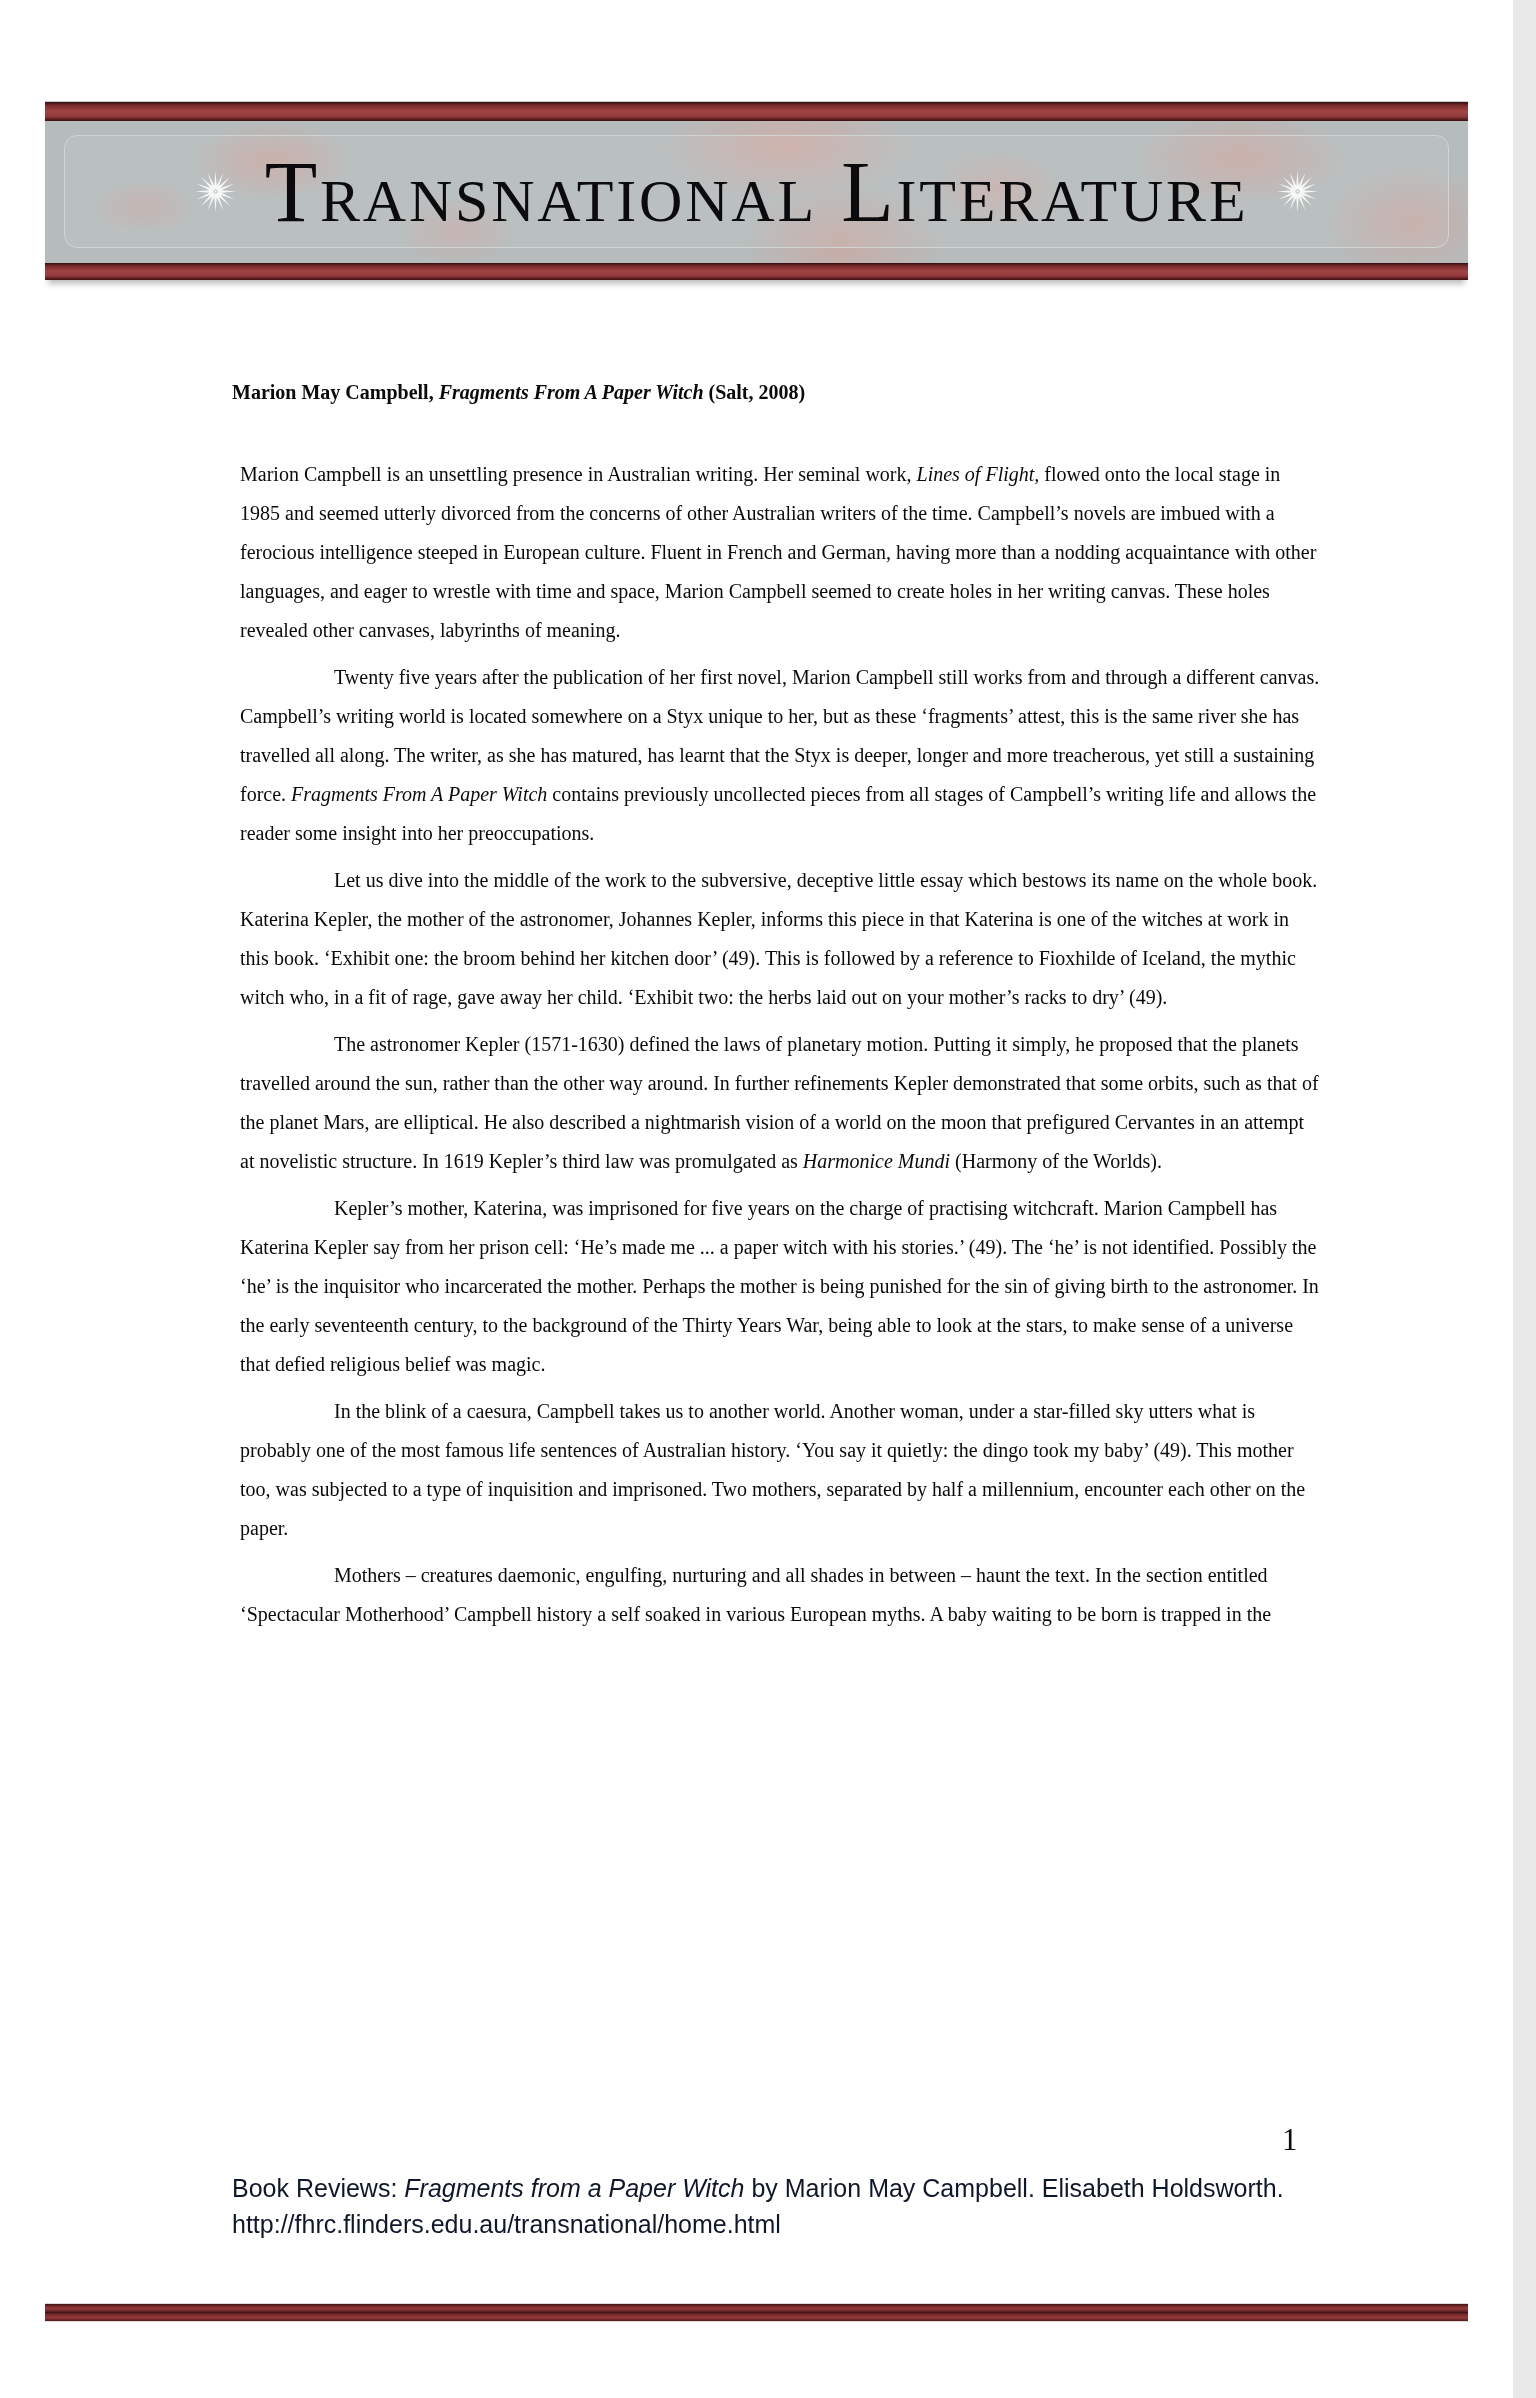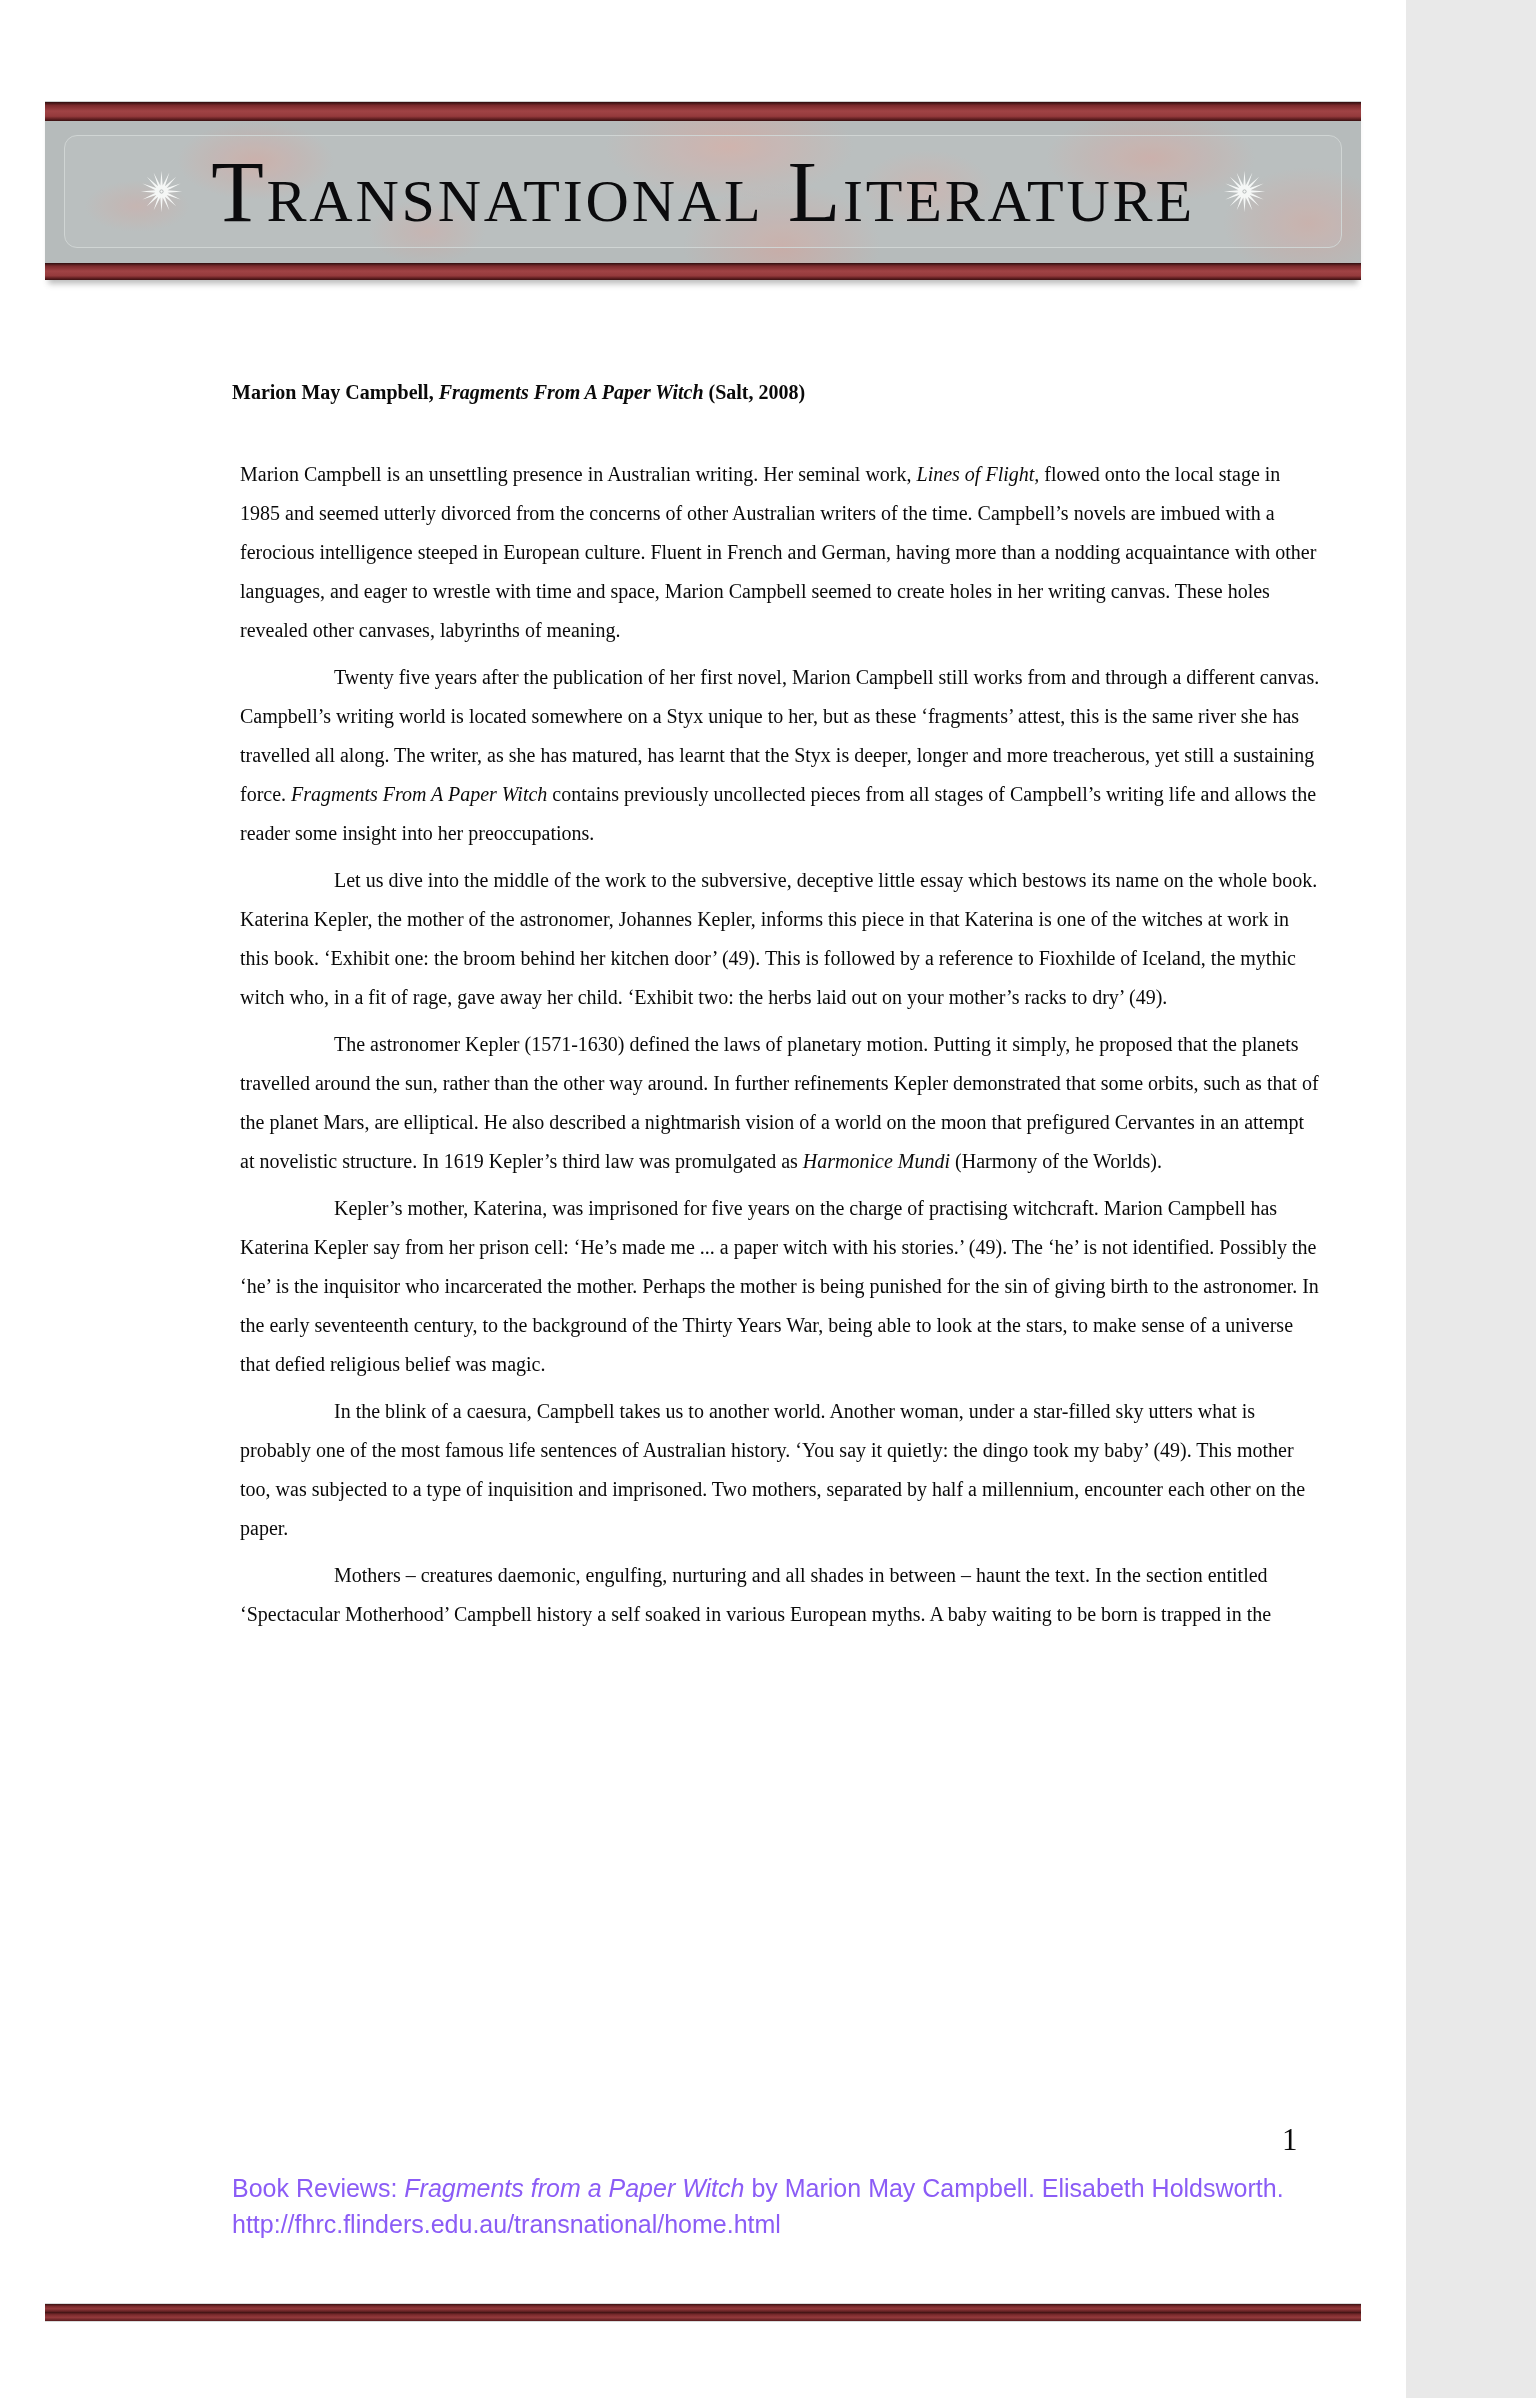--- a/index.html
+++ b/index.html
@@ -1,18 +1,18 @@
 <!DOCTYPE html>
 <html style="font-size:15px"><head>
 <meta charset="utf-8">
 <style>
   html,body{margin:0;padding:0;}
   body{background:#e9e9e9;}
   .page{
-    position:relative;width:1406px;height:2399px;background:#ffffff;
+    position:relative;width:1513px;height:2399px;background:#ffffff;
     overflow:hidden;font-family:"Liberation Serif", serif;color:#0a0a0a;
     text-rendering:optimizeLegibility;
   }
 
   
   .banner{
     position:absolute;left:45px;right:45px;top:101px;height:178px;
     border-top:1.9px solid #ccd0d0;
     box-shadow:0 6.6px 5.6px -2.8px rgba(110,110,110,.45);
   }
@@ -60,21 +60,21 @@
   .para.first{text-indent:0;}
 
   .page-number{
     position:absolute;left:1282px;top:2121px;font-size:31px;line-height:37px;
   }
 
   
   .footer{
     position:absolute;left:232px;top:2170px;width:1259px;
     font-family:"Liberation Sans", sans-serif;
-    font-size:25px;line-height:36px;color:#8b5cf6;
+    font-size:25px;line-height:36px;color:#0f172a;
   }
 
   
   .archive-banner{
     position:absolute;left:45px;right:45px;top:2303px;
     border-top:1.9px solid #d8dcdc;border-bottom:1.9px solid #d8dcdc;
   }
   .stripe.thin{height:8.4px;
     background:linear-gradient(180deg,#3a1112 0%,#7a2a2c 30%,#943a3c 60%,#571b1d 100%);
   }

